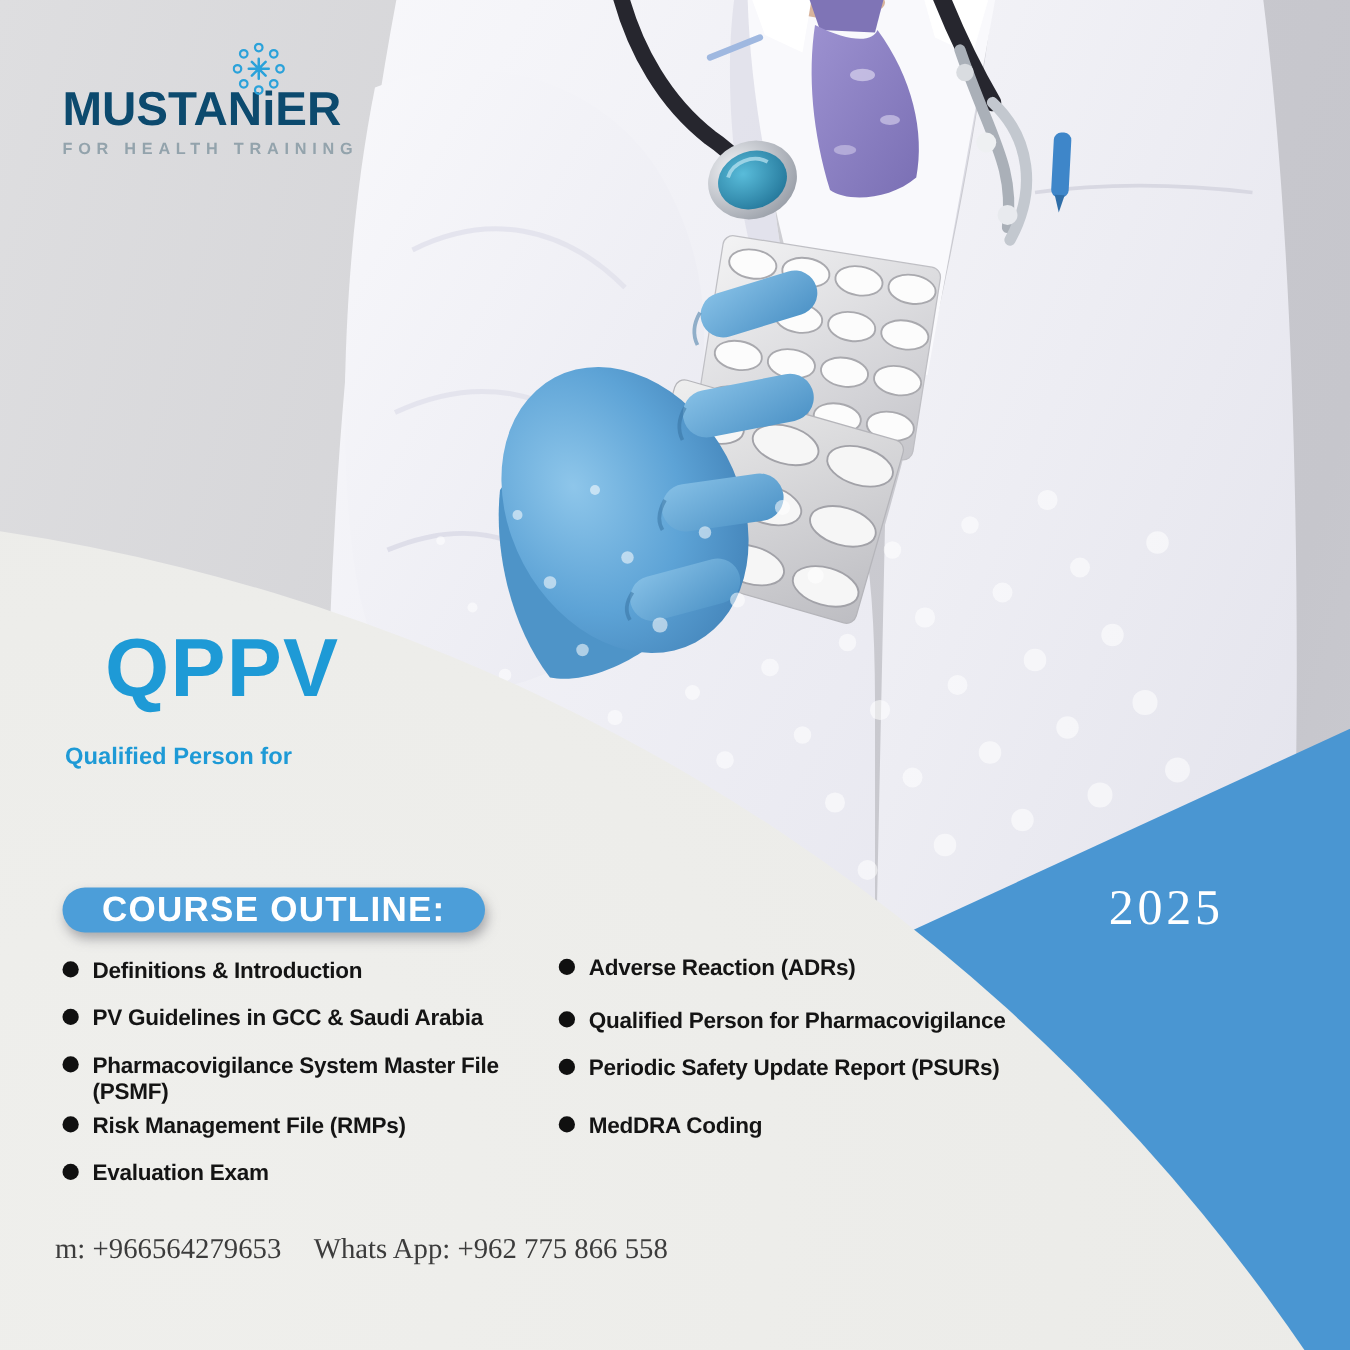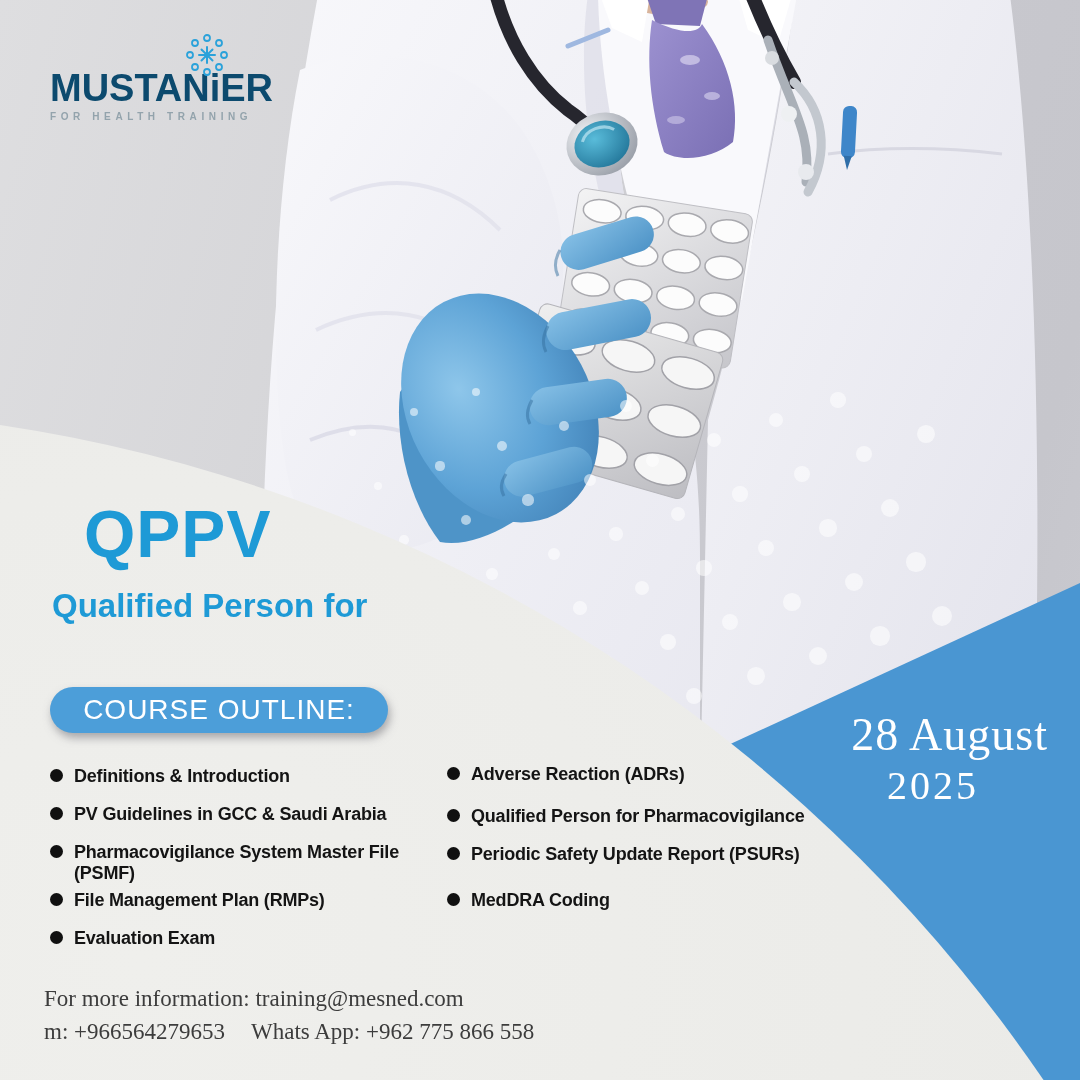--- a/index.html
+++ b/index.html
@@ -14,28 +14,28 @@
   .dot{position:absolute;border-radius:50%;background:rgba(255,255,255,.55);}
   
   #blue-panel{left:660px;top:580px;width:420px;height:500px;background:#4A96D2;z-index:3;
       clip-path:polygon(40px 178px,420px 3px,420px 500px,200px 500px);}
   
   #gray-arc{left:-1767px;top:408px;width:3078px;height:3078px;border-radius:50%;z-index:4;
       background:radial-gradient(circle at 62% 18%, #EFEFEC 0%, #E9E9E6 45%, #E3E3E0 100%);}
   
   #logo{left:50px;top:38px;z-index:6;}
   #brand{font-size:38px;font-weight:bold;color:#0c4a6e;letter-spacing:0;line-height:40px;margin-top:30px;}
-  #tagline{font-size:10px;font-weight:bold;letter-spacing:4.6px;color:#93A3AC;margin-top:3px;}
+  #tagline{font-size:13px;font-weight:bold;letter-spacing:4.6px;color:#93A3AC;margin-top:3px;}
   #rosette{position:absolute;left:136px;top:-4px;}
   
   #hero-title{left:84px;top:496px;font-size:66px;font-weight:bold;color:#1E9AD6;letter-spacing:1px;z-index:6;}
-  #hero-sub{left:52px;top:588px;font-size:33px;font-weight:bold;color:#1E9AD6;line-height:36px;z-index:6;}
-  
-  #outline-btn{left:50px;top:687px;width:338px;height:46px;border-radius:27px;background:#4C9ED9;
-      color:#fff;font-size:28px;font-weight:normal;letter-spacing:1px;display:flex;align-items:center;
+  #hero-sub{left:52px;top:588px;font-size:19px;font-weight:bold;color:#1E9AD6;line-height:36px;z-index:6;}
+  
+  #outline-btn{left:50px;top:710px;width:338px;height:36px;border-radius:27px;background:#4C9ED9;
+      color:#fff;font-size:28px;font-weight:bold;letter-spacing:1px;display:flex;align-items:center;
       justify-content:center;z-index:6;box-shadow:2px 5px 9px rgba(110,110,116,.55);}
   
   .item{position:absolute;display:flex;gap:11px;align-items:flex-start;z-index:6;
         font-size:18px;font-weight:bold;color:#141414;letter-spacing:-0.2px;line-height:21px;}
   .item .b{width:13px;height:13px;border-radius:50%;background:#101010;flex:0 0 13px;margin-top:3px;}
   .nw{white-space:nowrap;justify-content:center;}
   
   #schedule{left:818px;top:702px;width:230px;text-align:right;color:#fff;z-index:6;}
   #mode{font-size:30px;font-weight:bold;letter-spacing:.5px;line-height:34px;}
   #date{font-family:"Liberation Serif",serif;font-size:46px;letter-spacing:1px;line-height:54px;margin-top:6px;}
@@ -290,21 +290,21 @@
 <div class="item nw" style="left:50px;top:804px;">
   <span class="b"></span>
   <span>PV Guidelines in GCC &amp; Saudi Arabia</span>
 </div>
 <div class="item" style="left:50px;top:842px;width:375px;">
   <span class="b"></span>
   <span style="max-width:340px;">Pharmacovigilance System Master File (PSMF)</span>
 </div>
 <div class="item nw" style="left:50px;top:890px;">
   <span class="b"></span>
-  <span>File Management Plan (RMPs)</span>
+  <span>Risk Management File (RMPs)</span>
 </div>
 <div class="item nw" style="left:50px;top:928px;">
   <span class="b"></span>
   <span>Evaluation Exam</span>
 </div>
 
 <div class="item nw" style="left:447px;top:764px;">
   <span class="b"></span>
   <span>Adverse Reaction (ADRs)</span>
 </div>
@@ -315,22 +315,20 @@
 <div class="item nw" style="left:447px;top:844px;">
   <span class="b"></span>
   <span>Periodic Safety Update Report (PSURs)</span>
 </div>
 <div class="item nw" style="left:447px;top:890px;">
   <span class="b"></span>
   <span>MedDRA Coding</span>
 </div>
 
 <div id="schedule" class="abs">
-  <div id="date">28 August</div>
   <div id="year">2025</div>
 </div>
 
 <div id="contact" class="abs">
-  <div>For more information: training@mesned.com</div>
   <div>
     <span>m: +966564279653</span><span class="gap"></span><span>Whats App: +962 775 866 558</span>
   </div>
 </div>
 
 </body></html>

